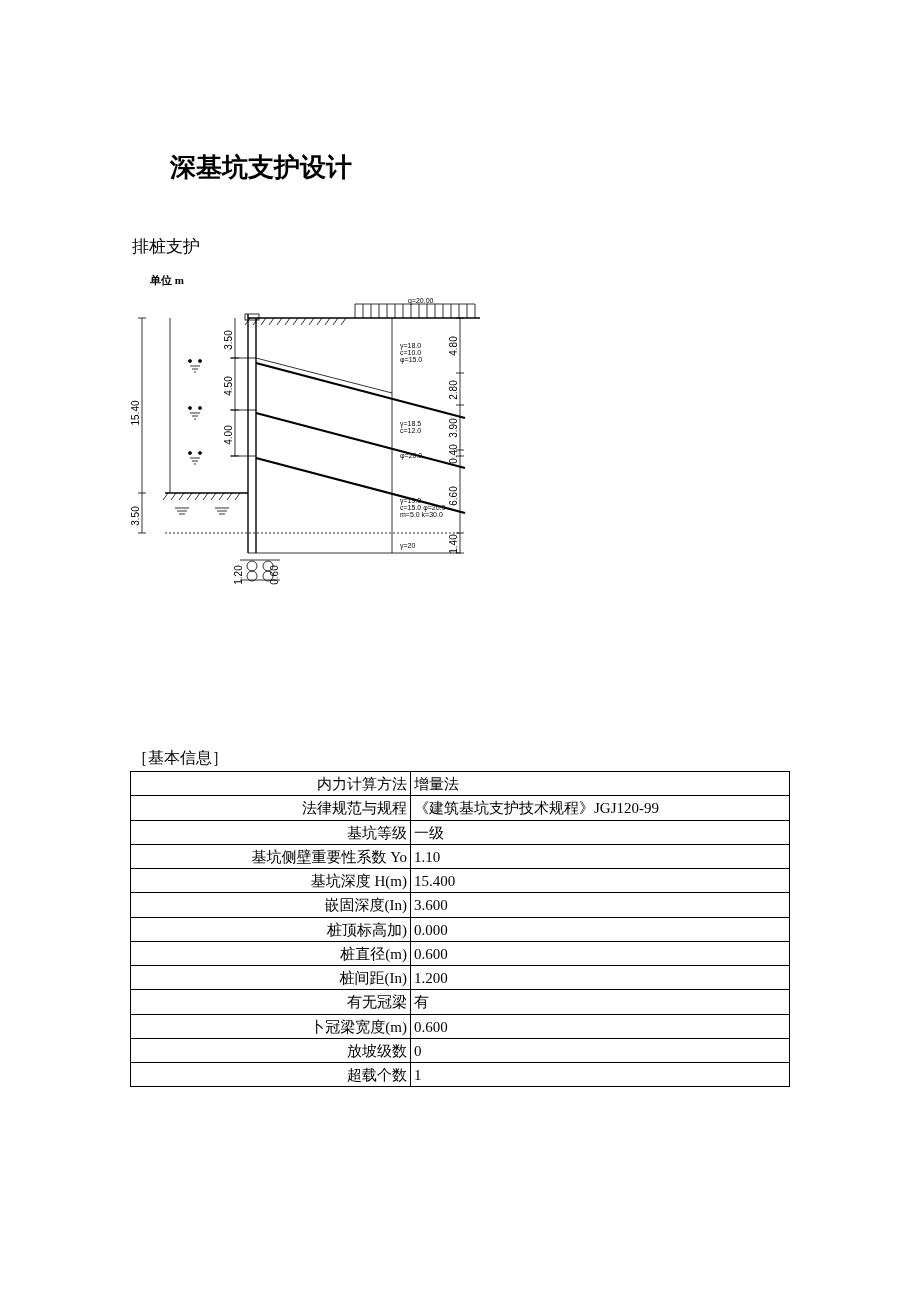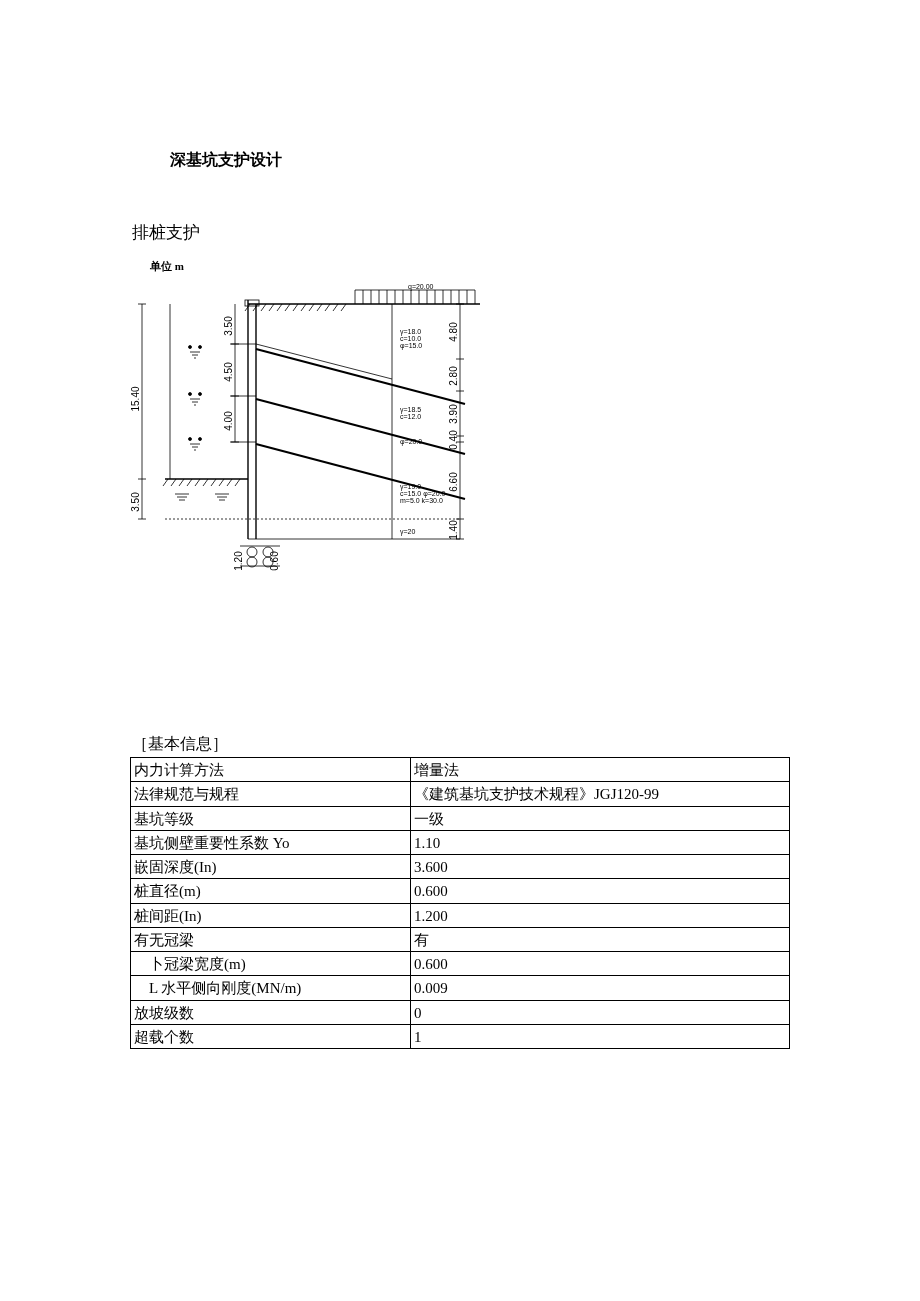--- a/index.html
+++ b/index.html
@@ -7,21 +7,21 @@
       width: 920px;
       height: 1301px;
       background: #fff;
       font-family: "SimSun", "宋体", serif;
       font-size: 16px;
       color: #000;
       padding: 150px 130px 0 130px;
       position: relative;
     }
     .title {
-      font-size: 16px;
+      font-size: 26px;
       font-weight: bold;
       margin-left: 40px;
       margin-bottom: 50px;
     }
     .subtitle {
       font-size: 17px;
       margin-bottom: 15px;
       margin-left: 2px;
     }
     .unit-label {
@@ -46,21 +46,21 @@
       border-collapse: collapse;
       width: 660px;
       font-size: 15px;
     }
     table.info td {
       border: 1px solid #000;
       padding: 2px 3px 1px 3px;
       line-height: 1.35;
       vertical-align: middle;
     }
-    table.info td.label { width: 280px; }
+    table.info td.label { width: 280px; text-align: right; }
     table.info td.val { }
     .indent1 { padding-left: 18px !important; }
     
     .diagram-area svg { position:absolute; left:0; top:0; }
     .dim-text { font-size: 10px; font-family: sans-serif; }
     .tiny-text { font-size: 7px; font-family: sans-serif; }
     .thin { stroke:#000; stroke-width:0.8; fill:none; }
     .thick { stroke:#000; stroke-width:2.2; fill:none; }
     .med { stroke:#000; stroke-width:1.4; fill:none; }
     .hatch-line { stroke:#000; stroke-width:0.8; }
@@ -252,44 +252,48 @@
       </tr>
       <tr>
         <td class="label">基坑等级</td>
         <td class="val">一级</td>
       </tr>
       <tr>
         <td class="label">基坑侧壁重要性系数 Yo</td>
         <td class="val">1.10</td>
       </tr>
       <tr>
+        <td class="label">基坑深度 H(m)</td>
+        <td class="val">15.400</td>
+      </tr>
+      <tr>
         <td class="label">嵌固深度(In)</td>
         <td class="val">3.600</td>
       </tr>
       <tr>
+        <td class="label">桩顶标高加)</td>
+        <td class="val">0.000</td>
+      </tr>
+      <tr>
         <td class="label">桩直径(m)</td>
         <td class="val">0.600</td>
       </tr>
       <tr>
         <td class="label">桩间距(In)</td>
         <td class="val">1.200</td>
       </tr>
       <tr>
         <td class="label">有无冠梁</td>
         <td class="val">有</td>
       </tr>
       <tr>
         <td class="label indent1">卜冠梁宽度(m)</td>
         <td class="val">0.600</td>
       </tr>
       <tr>
-        <td class="label indent1">L 水平侧向刚度(MN/m)</td>
-        <td class="val">0.009</td>
-      </tr>
-      <tr>
         <td class="label">放坡级数</td>
         <td class="val">0</td>
       </tr>
       <tr>
         <td class="label">超载个数</td>
         <td class="val">1</td>
       </tr>
     </tbody>
 </table>
 

